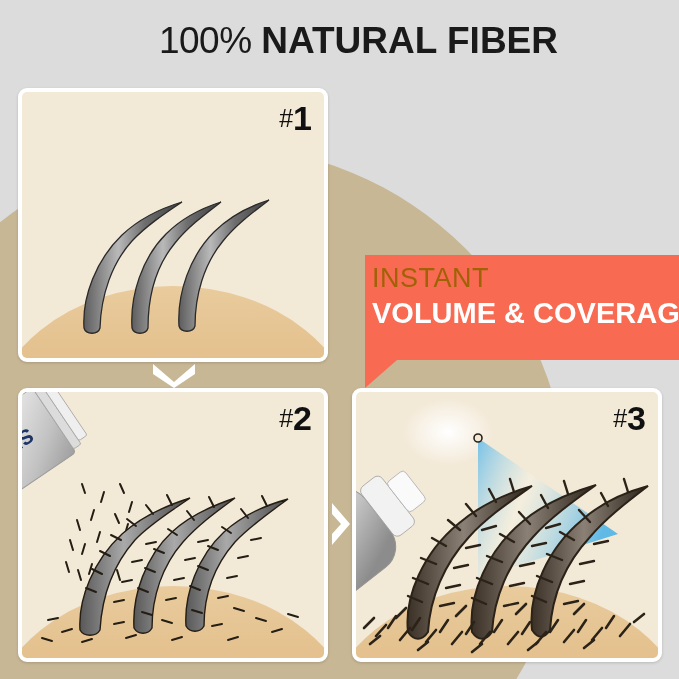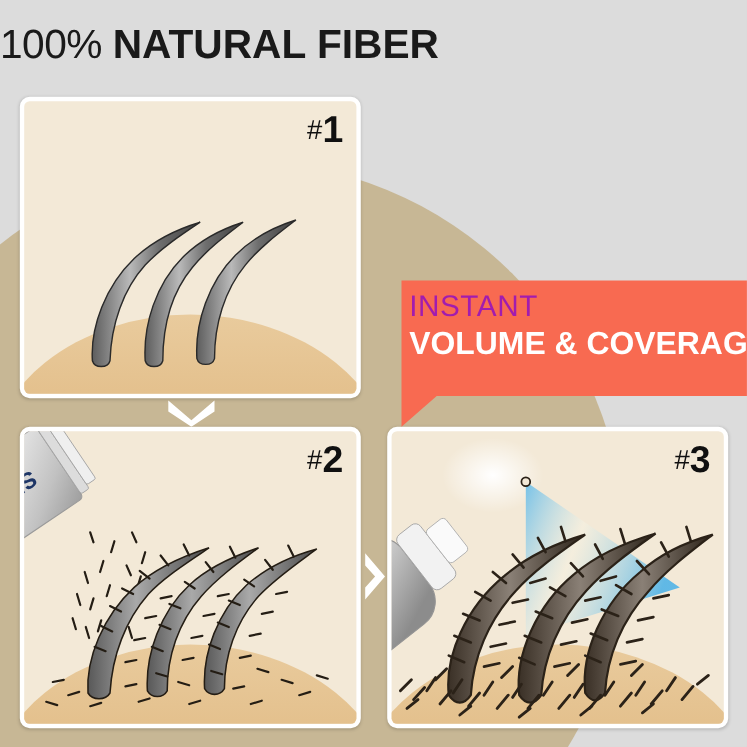--- a/index.html
+++ b/index.html
@@ -16,21 +16,21 @@
     position:absolute;
     left:-132px; top:146px;
     width:700px;height:700px;
     border-radius:50%;
     background:#c7b795;
   }
 
   
   .title{
     position:absolute;left:0;top:20px;width:558px;
-    text-align:left;
+    text-align:right;
     font-size:37px;
     line-height:42px;
     color:#1a1a1a;
     letter-spacing:-0.5px;
     white-space:nowrap;
   }
   .title .light{font-weight:400;font-stretch:condensed;}
   .title .heavy{font-weight:700;letter-spacing:0px;}
 
   
@@ -91,21 +91,21 @@
     z-index:35;
   }
   .callout-text{
     position:absolute;
     left:372px;top:262px;width:300px;
     z-index:36;
     color:#ffffff;
   }
   .callout-l1{
     font-size:27px;line-height:33px;font-weight:400;
-    letter-spacing:0.5px;color:#a21caf;
+    letter-spacing:0.5px;color:#a16207;
   }
   .callout-l2{
     font-size:29px;line-height:36px;font-weight:700;
     letter-spacing:0px;color:#ffffff;white-space:nowrap;
   }
 
   svg.art{position:absolute;left:0;top:0;width:100%;height:100%;overflow:visible;}
 </style>
 </head>
 <body>

